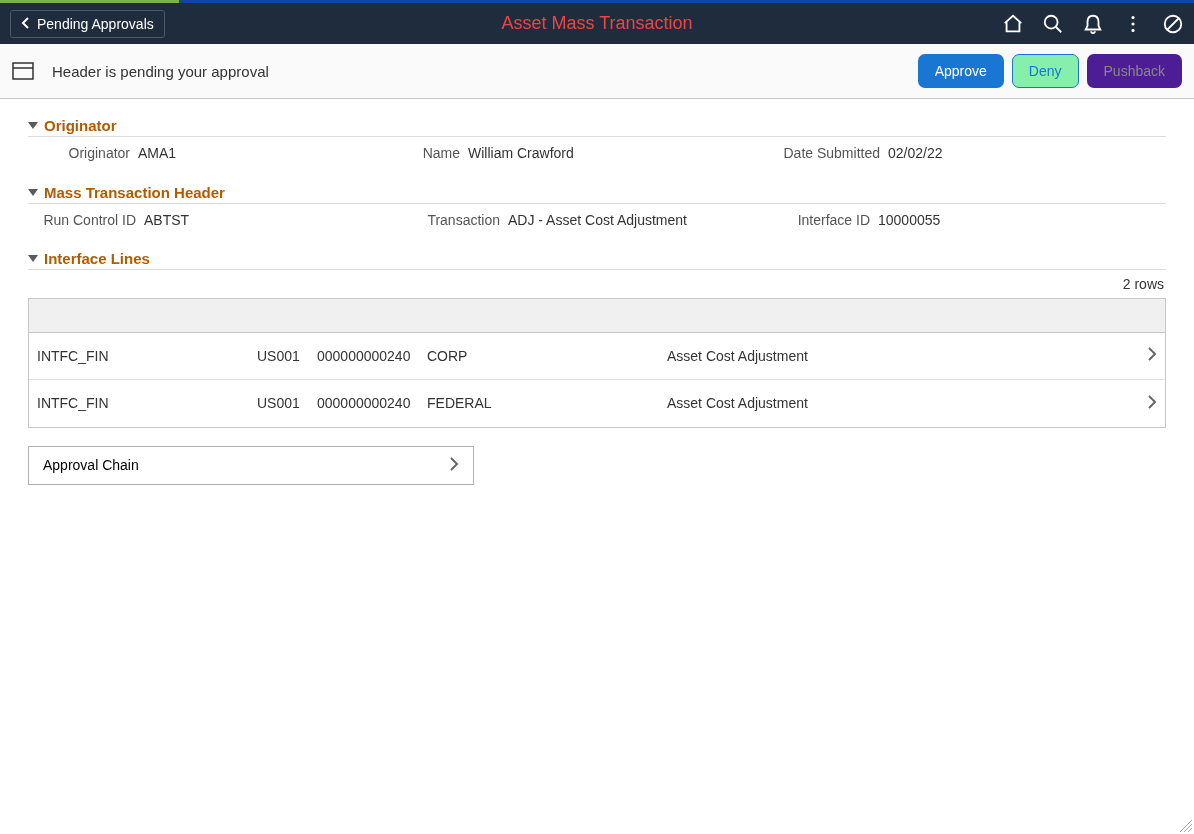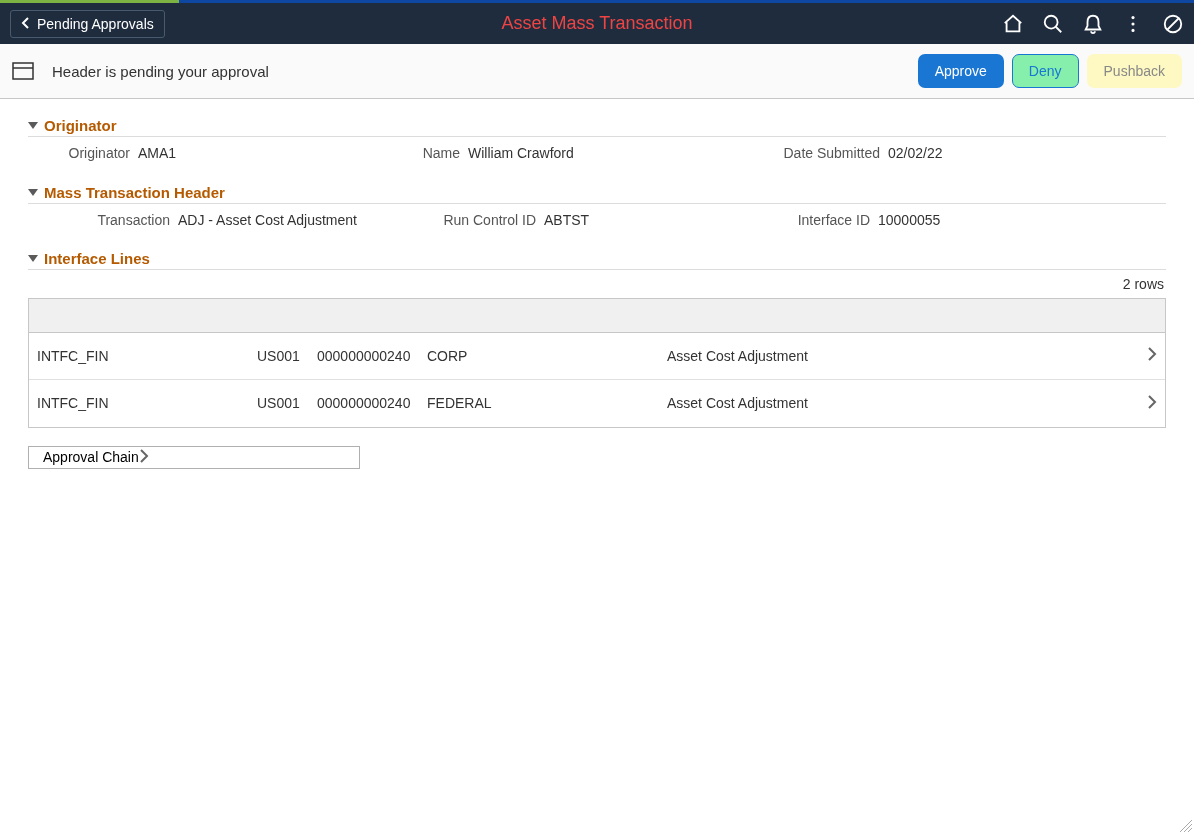--- a/index.html
+++ b/index.html
@@ -12,21 +12,21 @@
     .header-icons { position: absolute; right: 10px; display: flex; align-items: center; gap: 18px; }
     .header-icons .icn { width: 22px; height: 22px; display: flex; align-items: center; justify-content: center; cursor: pointer; }
     .header-icons svg { stroke: #fff; fill: none; stroke-width: 2; }
     .subheader { height: 55px; border-bottom: 1px solid #c7c7c7; background: #fafafa; display: flex; align-items: center; padding: 0 12px; justify-content: space-between; }
     .subheader-left { display: flex; align-items: center; gap: 18px; font-size: 15px; color: #333; }
     .subheader-left .box-icon { width: 22px; height: 18px; }
     .btn-group { display: flex; gap: 8px; }
     .btn { font-size: 14px; padding: 8px 16px; border-radius: 7px; cursor: pointer; border: 1px solid transparent; }
     .btn-primary { background: #1976d2; color: #fff; }
     .btn-secondary { background: #86efac; color: #1976d2; border: 1px solid #1976d2; }
-    .btn-disabled { background: #fef9c3; color: #888; cursor: default; text-align: right; }
+    .btn-disabled { background: #4c1d95; color: #888; cursor: default; text-align: right; }
     .content { padding: 18px 28px; }
     .section { margin-bottom: 14px; }
     .section-header { display: flex; align-items: center; border-bottom: 1px solid #dcdcdc; padding-bottom: 2px; cursor: pointer; }
     .section-header .tri { width: 0; height: 0; border-left: 5px solid transparent; border-right: 5px solid transparent; border-top: 7px solid #5a5a5a; margin-right: 6px; }
     .section-title { color: #b55a00; font-weight: bold; font-size: 15px; }
     .field-row { display: flex; padding: 8px 0; flex-wrap: wrap; }
     .field { display: flex; align-items: flex-start; }
     .field-label { color: #555; font-size: 14px; text-align: right; padding-right: 8px; }
     .field-value { color: #333; font-size: 14px; font-weight: 500; }
     .rows-count { text-align: right; font-size: 14px; color: #333; padding: 6px 2px; }
@@ -35,21 +35,21 @@
     .grid-row { display: flex; align-items: center; height: 47px; border-bottom: 1px solid #e0e0e0; padding: 0 8px; font-size: 14px; color: #333; cursor: pointer; }
     .grid-row:last-child { border-bottom: none; }
     .gc1 { width: 220px; }
     .gc2 { width: 60px; }
     .gc3 { width: 110px; }
     .gc4 { width: 240px; }
     .gc5 { flex: 1; }
     .gc-chev { width: 20px; text-align: right; color: #666; }
     .approver-label { font-size: 13px; color: #555; margin-top: 18px; margin-bottom: 2px; }
     .comments-box { width: 400px; height: 62px; border: 1px solid #b0b0b0; resize: both; font-size: 14px; padding: 4px; }
-    .chain-button { margin-top: 18px; width: 332px; border: 1px solid #b0b0b0; padding: 0 14px; display: flex; align-items: center; font-size: 14px; cursor: pointer; background: #fff; }
+    .chain-button { margin-top: 18px; width: 446px; border: 1px solid #b0b0b0; padding: 8px 14px; display: flex; justify-content: space-between; align-items: center; font-size: 14px; cursor: pointer; background: #fff; }
     .chain-button .chev { color: #666; font-size: 18px; }
     .resize-grip { position: absolute; right: 2px; bottom: 2px; width: 14px; height: 14px; }
   </style>
 </head>
 <body>
 
 <div class="top-accent"></div>
 
 <div class="header-bar">
   <div class="back-button">
@@ -133,27 +133,27 @@
       </div>
     </div>
   </div>
 
   <div class="section">
     <div class="section-header">
       <span class="tri"></span>
       <span class="section-title">Mass Transaction Header</span>
     </div>
     <div class="field-row">
+      <div class="field" style="width:330px;">
+        <div class="field-label" style="width:116px;">Run Control ID</div>
+        <div class="field-value">ABTST</div>
+      </div>
       <div class="field" style="width:380px; margin-left:20px;">
         <div class="field-label" style="width:130px;">Transaction</div>
         <div class="field-value">ADJ - Asset Cost Adjustment</div>
-      </div>
-      <div class="field" style="width:330px;">
-        <div class="field-label" style="width:116px;">Run Control ID</div>
-        <div class="field-value">ABTST</div>
       </div>
       <div class="field" style="width:280px;">
         <div class="field-label" style="width:120px;">Interface ID</div>
         <div class="field-value">10000055</div>
       </div>
     </div>
   </div>
 
   <div class="section">
     <div class="section-header">

